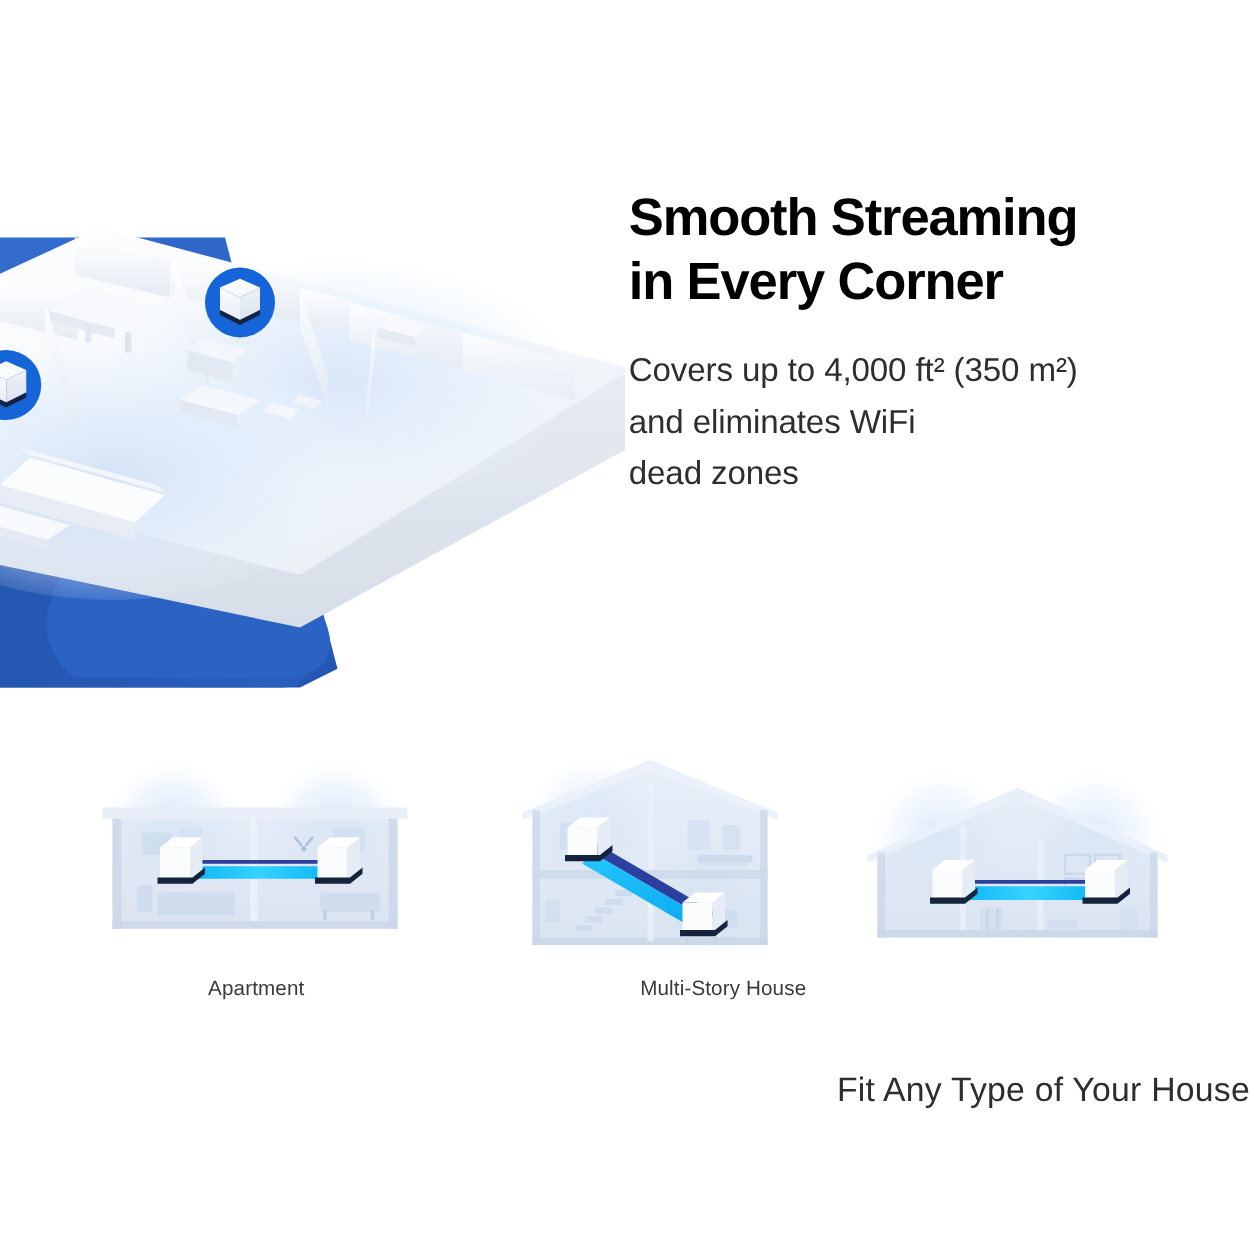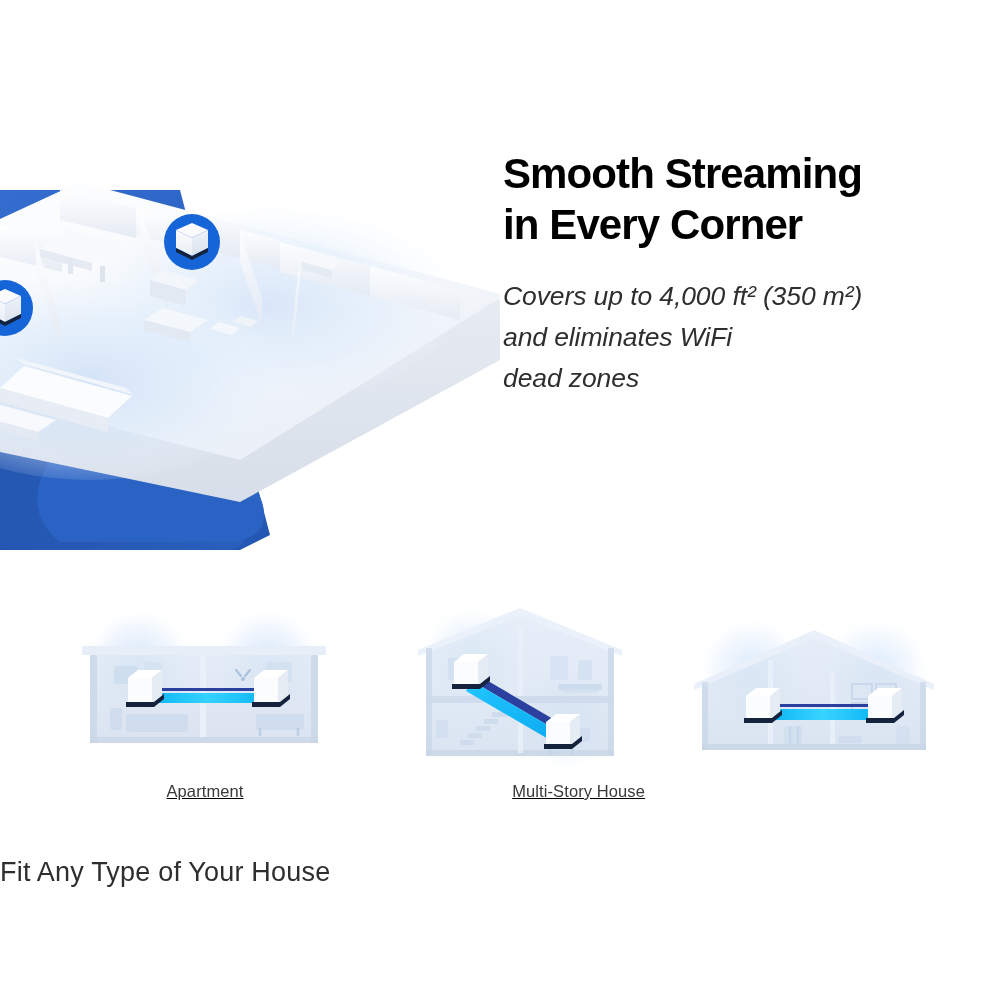--- a/index.html
+++ b/index.html
@@ -51,34 +51,32 @@
 
   #subcopy {
     margin: 0;
     padding-top: 26px;
     font-size: 26.5px;
     font-weight: 300;
     line-height: 1.53;
     color: #2e2e2e;
     letter-spacing: -0.1px;
     white-space: pre-line;
-    font-style: italic;
   }
 
   
   #house-types {
     position: absolute;
     left: 0;
     top: 600px;
     width: 1000px;
     height: 240px;
     display: flex;
     justify-content: center;
     align-items: flex-start;
-    text-decoration: underline;
   }
 
   .house-card {
     position: relative;
     text-align: center;
   }
   .house-card.apartment    { width: 300px; margin-left: 10px; }
   .house-card.multistory   { width: 250px; margin-left: 40px; text-align: right; }
   .house-card.ranch        { width: 280px; margin-left: 30px; }
 
@@ -95,21 +93,21 @@
     letter-spacing: 0.1px;
     margin-top: -3px;
   }
 
   
   #footer-caption {
     position: absolute;
     left: 0;
     top: 857px;
     width: 1000px;
-    text-align: left;
+    text-align: right;
     font-size: 27px;
     font-weight: 300;
     color: #2e2e2e;
     letter-spacing: 0.2px;
   }
 </style>
 </head>
 <body>
 
 <div id="hero">

